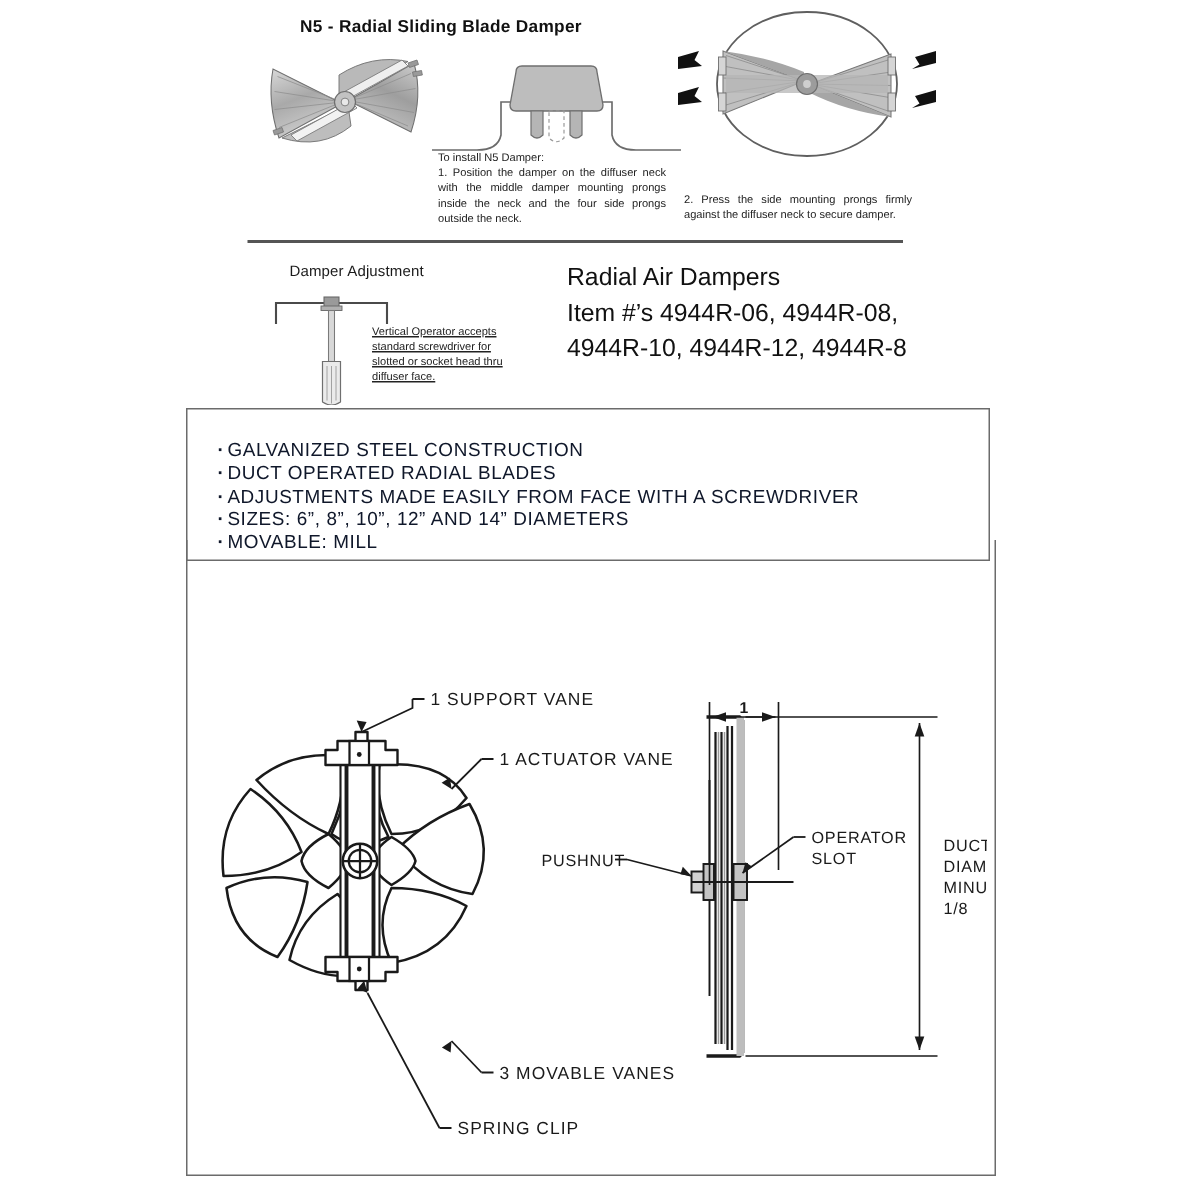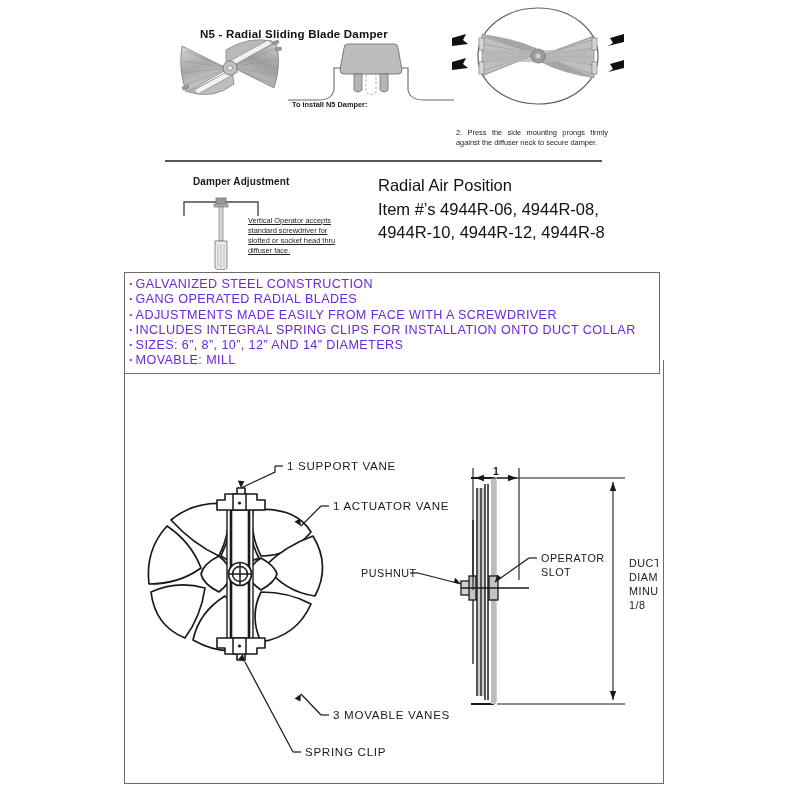--- a/index.html
+++ b/index.html
@@ -17,46 +17,45 @@
   }
   .abs { position: absolute; }
 
   
   #n5-title {
     left: 200px; top: 12px;
     font-size: 11.5px;
     font-weight: bold;
     letter-spacing: 0.2px;
     color: #111;
-    margin-top: 16px;
   }
   #n5-photo { left: 176px; top: 28px; width: 110px; height: 80px; }
   #n5-neck  { left: 286px; top: 28px; width: 170px; height: 80px; }
   #n5-circle{ left: 452px; top: 4px;  width: 172px; height: 104px; }
 
   .instr {
     font-size: 7.4px;
     line-height: 10.2px;
     color: #222;
     text-align: justify;
   }
-  #instr-1 { left: 292px; top: 100px; width: 152px; font-weight: bold; }
+  #instr-1 { left: 292px; top: 100px; width: 152px; }
   #instr-2 { left: 456px; top: 128px; width: 152px; }
 
   #divider {
     left: 165px; top: 160px;
     width: 437px; height: 0;
     border-top: 2px solid #555;
   }
 
   
   #adj-title {
     left: 193px; top: 176px;
     font-size: 10px;
-    font-weight: bold;
+    font-weight: normal;
     letter-spacing: 0.1px;
   }
   #adj-art { left: 180px; top: 194px; width: 96px; height: 76px; }
   #adj-note {
     left: 248px; top: 216px; width: 92px;
     font-size: 7.4px;
     line-height: 10px;
     color: #222;
     text-decoration: underline;
   }
@@ -71,28 +70,28 @@
   }
 
   
   #spec-box {
     left: 124px; top: 272px;
     width: 536px; height: 102px;
     border: 1.4px solid #6b6b6b;
     box-sizing: border-box;
   }
   #spec-list {
-    margin: 0; padding: 4px 0 0 4px;
+    margin: 16px; padding: 4px 0 0 4px;
     list-style: none;
     font-family: "Liberation Sans", sans-serif;
     font-size: 12.6px;
     line-height: 15.3px;
     letter-spacing: 0.4px;
     white-space: nowrap;
-    color: #6d28d9;
+    color: #0f172a;
   }
   #spec-list li::before {
     content: "\00B7";
     margin-right: 2px;
     font-weight: bold;
   }
 
   
   #frame {
     left: 124px; top: 360px;
@@ -226,20 +225,21 @@
       <path d="M0,34 L14,30 L11,36 L16,40 L0,42 Z"></path>
       <path d="M0,58 L14,54 L11,60 L16,64 L0,66 Z"></path>
       <path d="M172,30 L158,34 L161,39 L156,42 L172,38 Z"></path>
       <path d="M172,56 L158,60 L161,65 L156,68 L172,64 Z"></path>
     </g>
   </svg>
 </div>
 
 <div class="abs instr" id="instr-1">
   <div>To install N5 Damper:</div>
+  <div>1. Position the damper on the diffuser neck with the middle damper mounting prongs inside  the neck and the four side prongs outside the neck.</div>
 </div>
 <div class="abs instr" id="instr-2">2.  Press the side mounting prongs firmly against the diffuser neck to secure damper.</div>
 
 <div class="abs" id="divider"></div>
 
 <div class="abs" id="adj-title">Damper Adjustment</div>
 
 <div class="abs" id="adj-art">
   <svg width="96" height="76" viewBox="0 0 96 76">
 
@@ -255,31 +255,30 @@
       <line x1="38" y1="50" x2="38" y2="73"></line>
       <line x1="41" y1="50" x2="41" y2="75"></line>
       <line x1="44" y1="50" x2="44" y2="73"></line>
     </g>
   </svg>
 </div>
 
 <div class="abs" id="adj-note">Vertical Operator accepts standard screwdriver for slotted or socket head thru diffuser face.</div>
 
 <div class="abs" id="prod-title">
-  <div>Radial Air Position</div>
+  <div>Radial Air Dampers</div>
   <div>Item #’s 4944R-06, 4944R-08,</div>
   <div>4944R-10, 4944R-12, 4944R-8</div>
 </div>
 
 <div class="abs" id="spec-box">
   <ul id="spec-list">
     <li>GALVANIZED  STEEL  CONSTRUCTION</li>
-    <li>GANG  OPERATED  RADIAL  BLADES</li>
+    <li>DUCT  OPERATED  RADIAL  BLADES</li>
     <li>ADJUSTMENTS  MADE  EASILY  FROM  FACE  WITH  A  SCREWDRIVER</li>
-    <li>INCLUDES  INTEGRAL  SPRING  CLIPS  FOR  INSTALLATION  ONTO  DUCT  COLLAR</li>
     <li>SIZES:   6”,  8”,  10”,  12”  AND  14”  DIAMETERS</li>
     <li>MOVABLE:   MILL</li>
   </ul>
 </div>
 
 <div class="abs" id="frame">
   <svg id="frame-svg" width="533" height="421" viewBox="0 0 533 421">
 
     <g>
 

